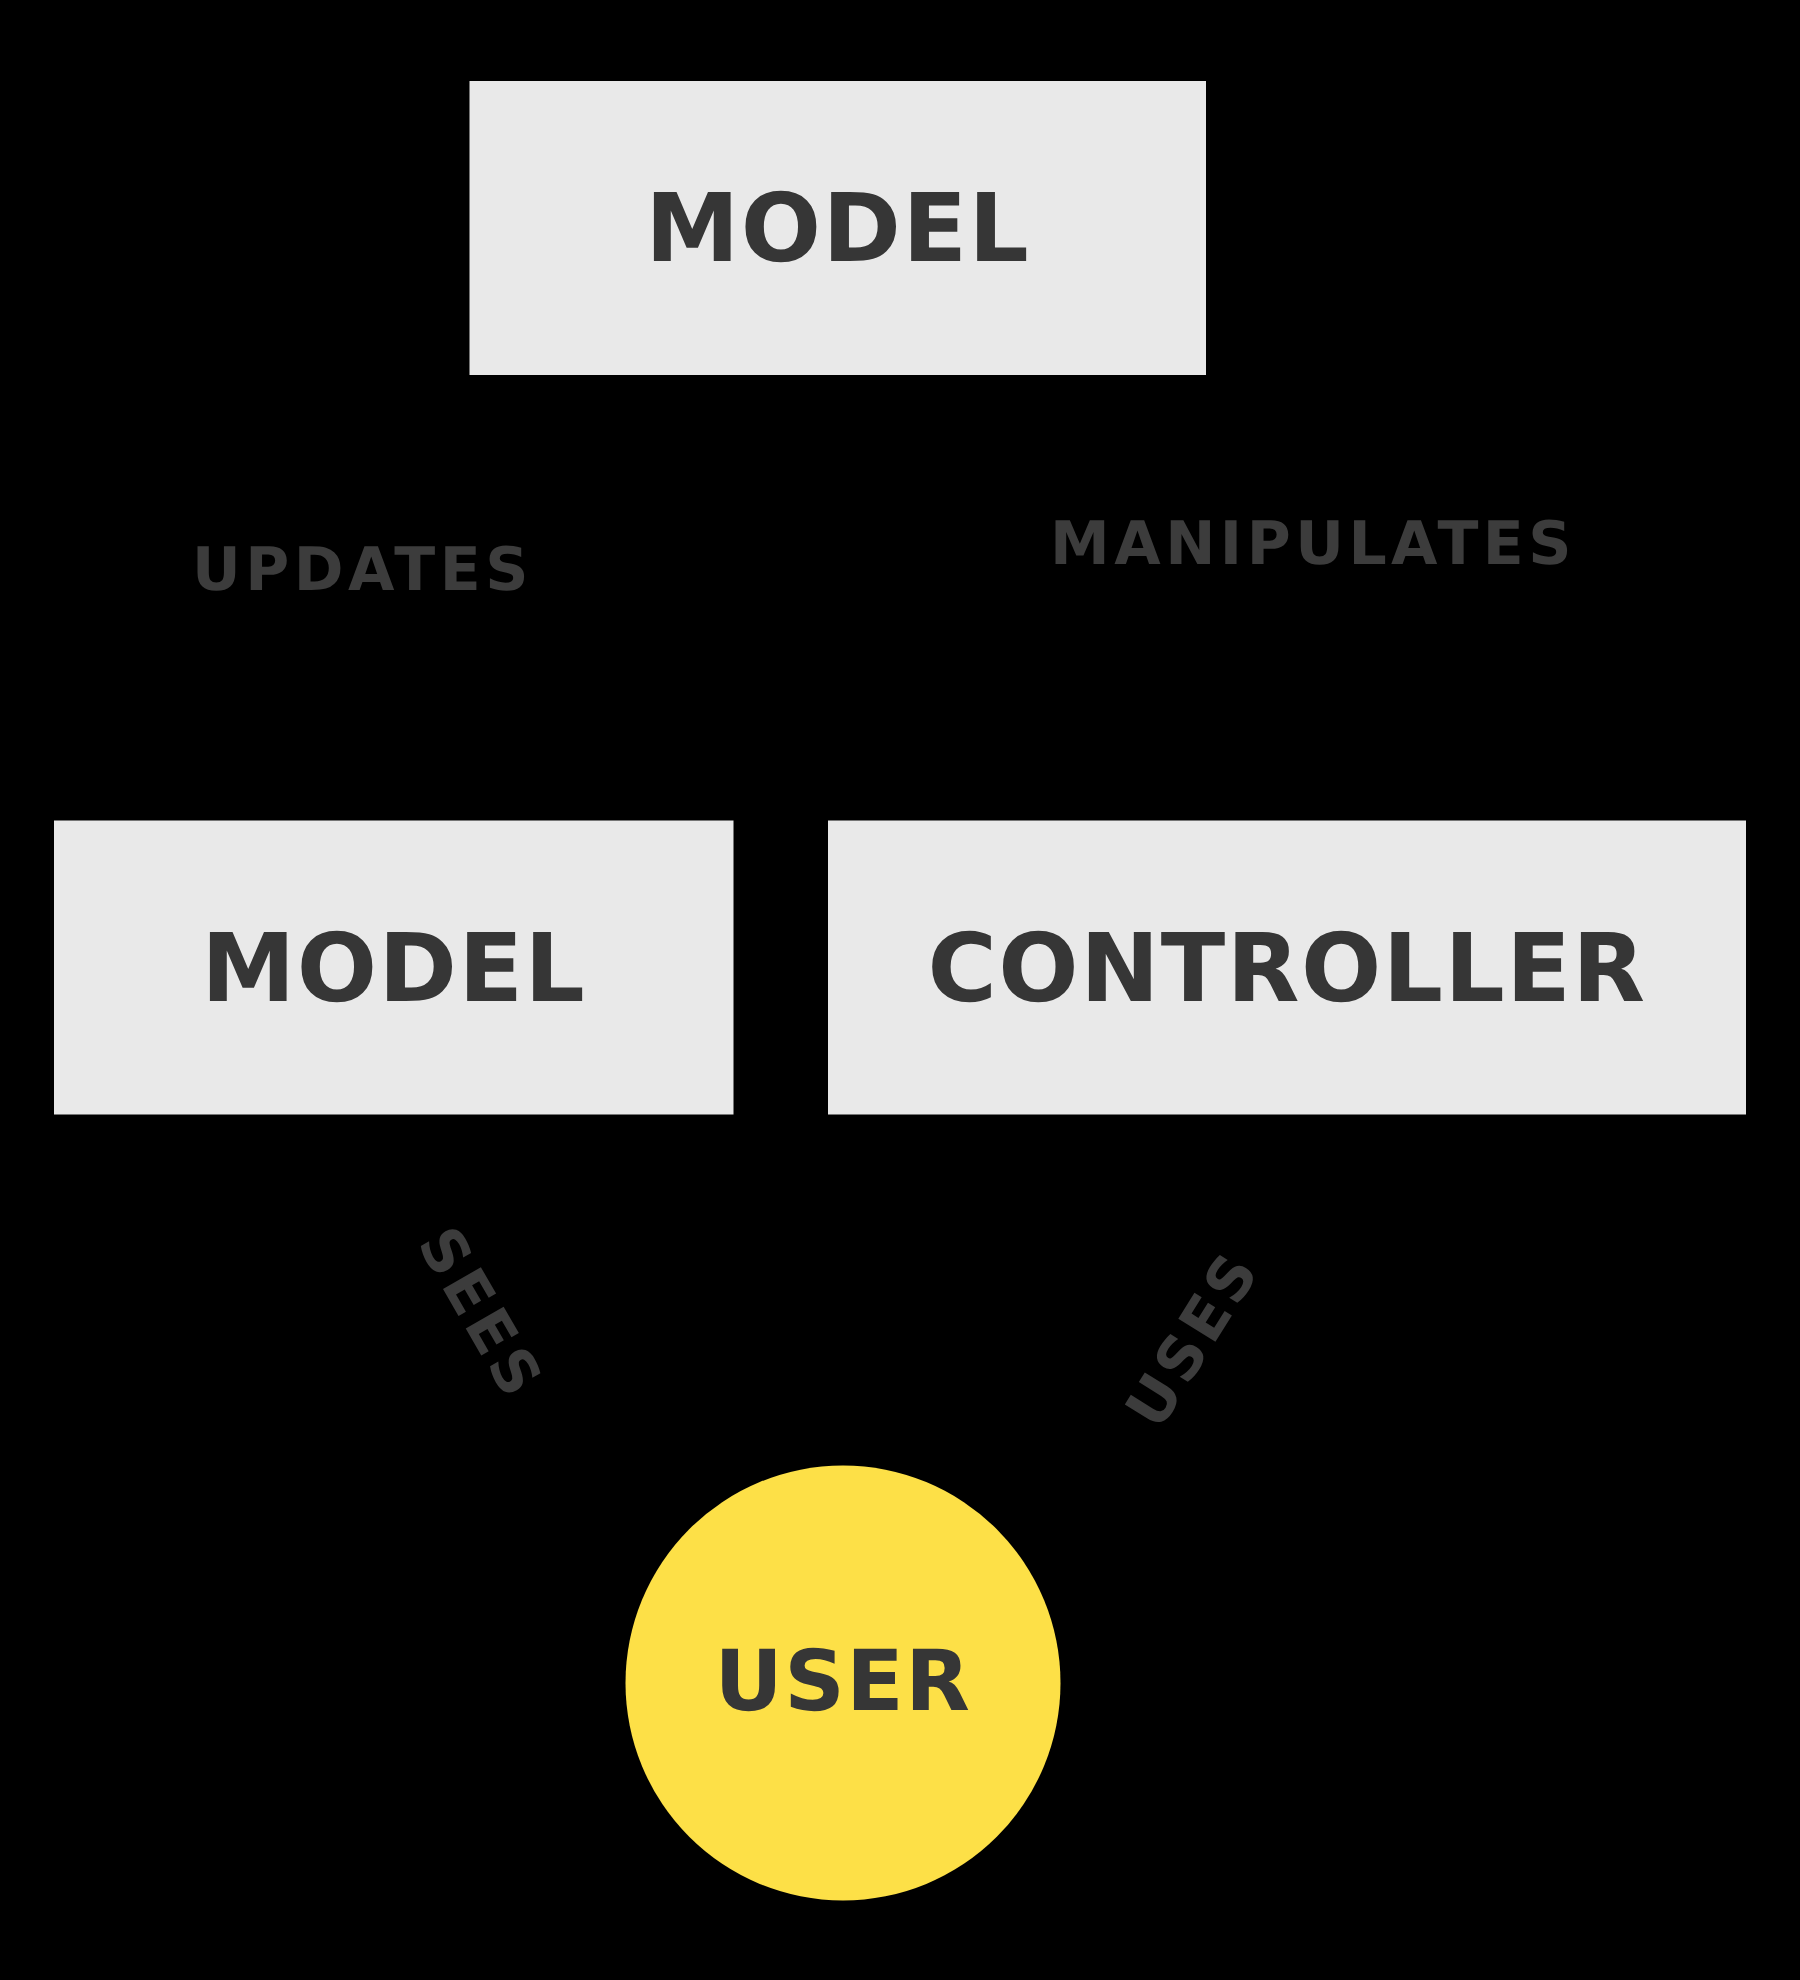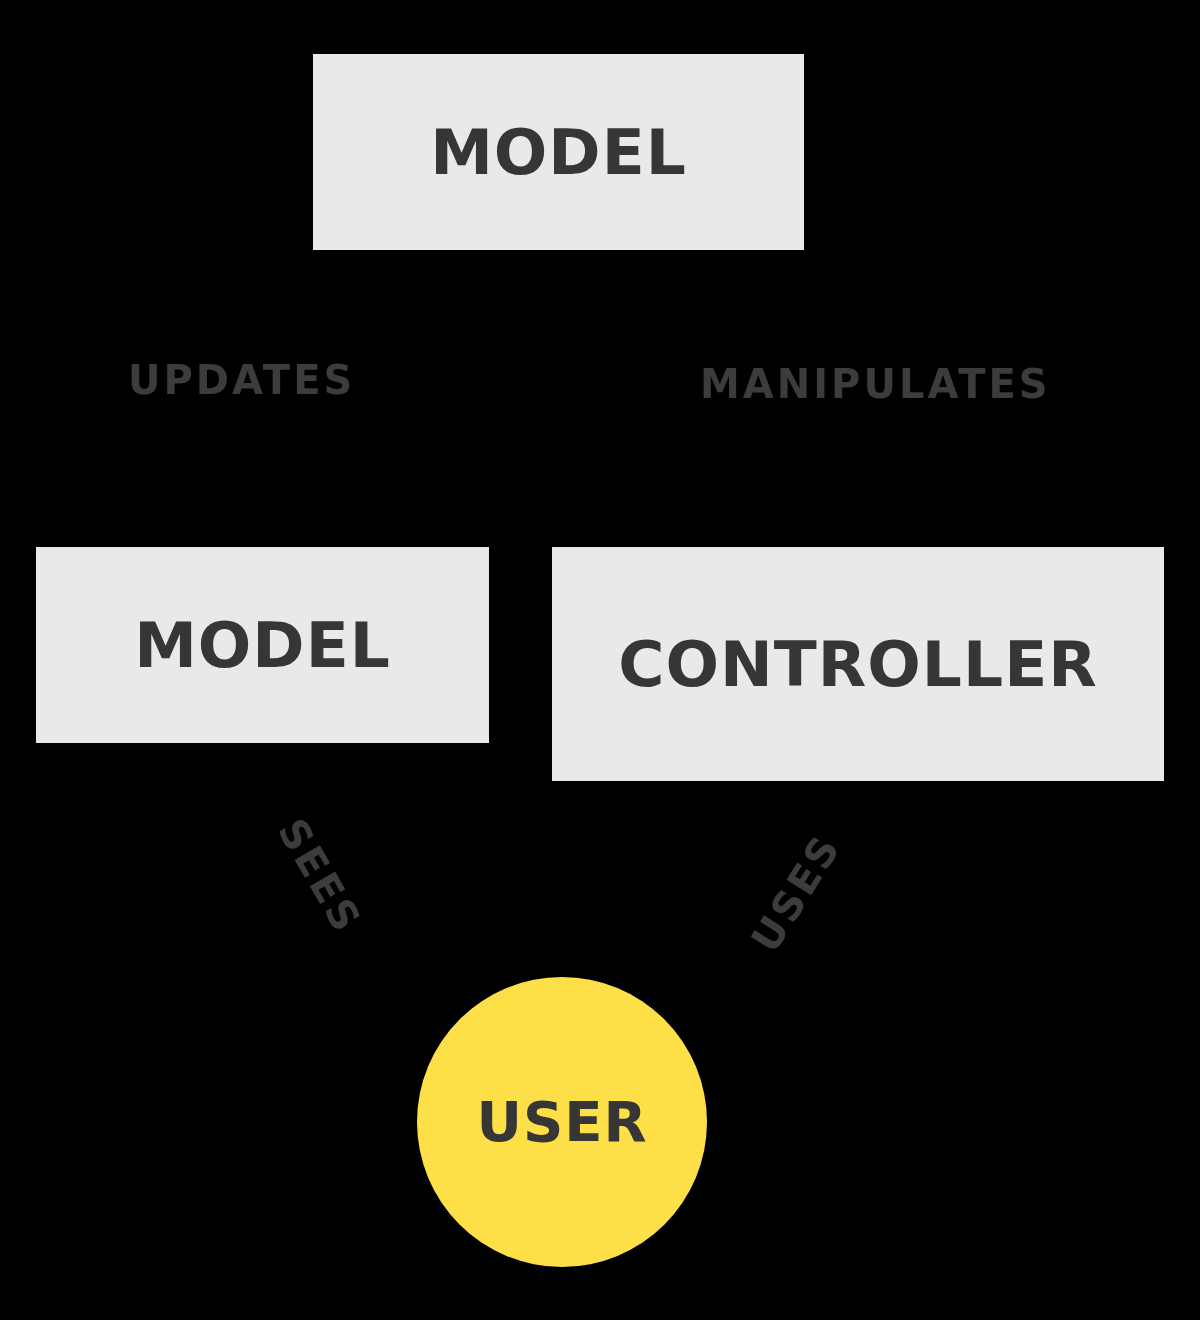--- a/index.html
+++ b/index.html
@@ -50,21 +50,21 @@
     top: 547px;
     width: 453px;
     height: 196px;
   }
   #node-view .node-label { font-size: 63px; }
 
   #node-controller {
     left: 552px;
     top: 547px;
     width: 612px;
-    height: 234px;
+    height: 196px;
   }
   #node-controller .node-label { font-size: 63px; }
 
   
   #node-user {
     position: absolute;
     left: 417px;
     top: 977px;
     width: 290px;
     height: 290px;
@@ -89,21 +89,21 @@
     white-space: nowrap;
   }
 
   #edge-label-updates {
     left: 97px;
     top: 360px;
     margin-left: 31px;
   }
   #edge-label-manipulates {
     left: 700px;
-    top: 364px;
+    top: 343px;
   }
 
   .edge-label-rot {
     position: absolute;
     transform-origin: 50% 50%;
   }
   #edge-label-sees {
     left: 320px;
     top: 876px;
     transform: translate(-50%, -50%) rotate(60deg);

